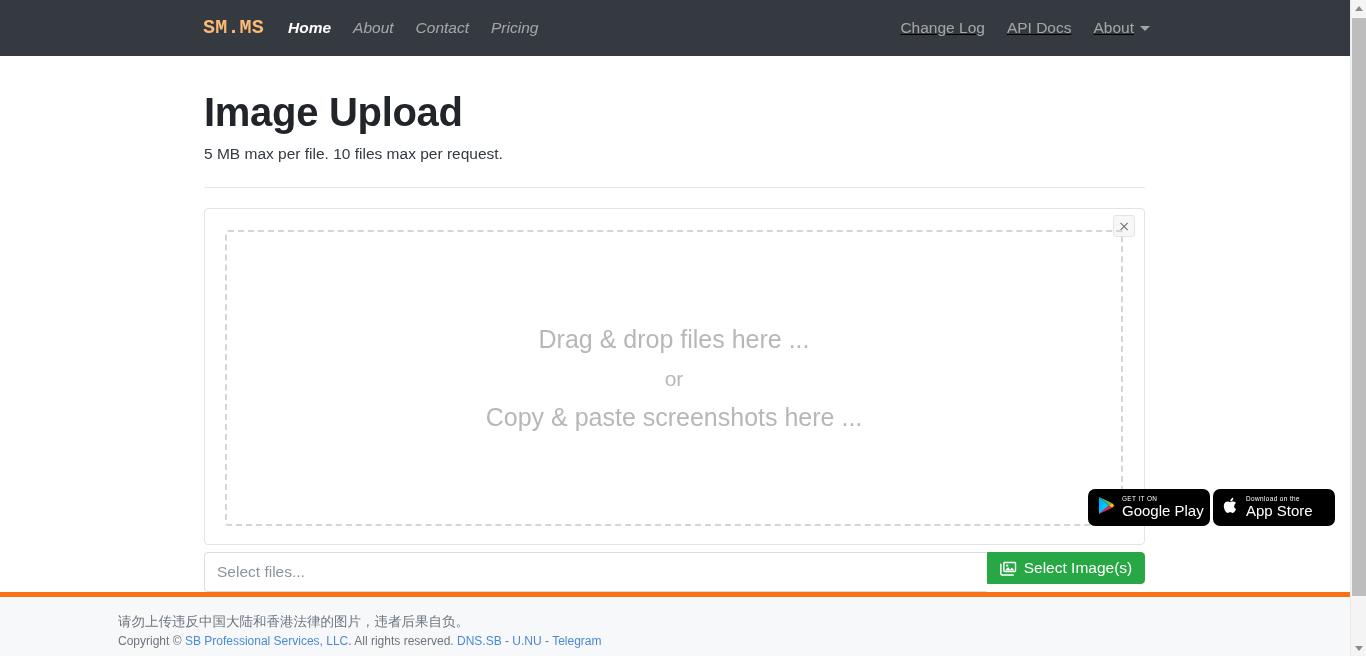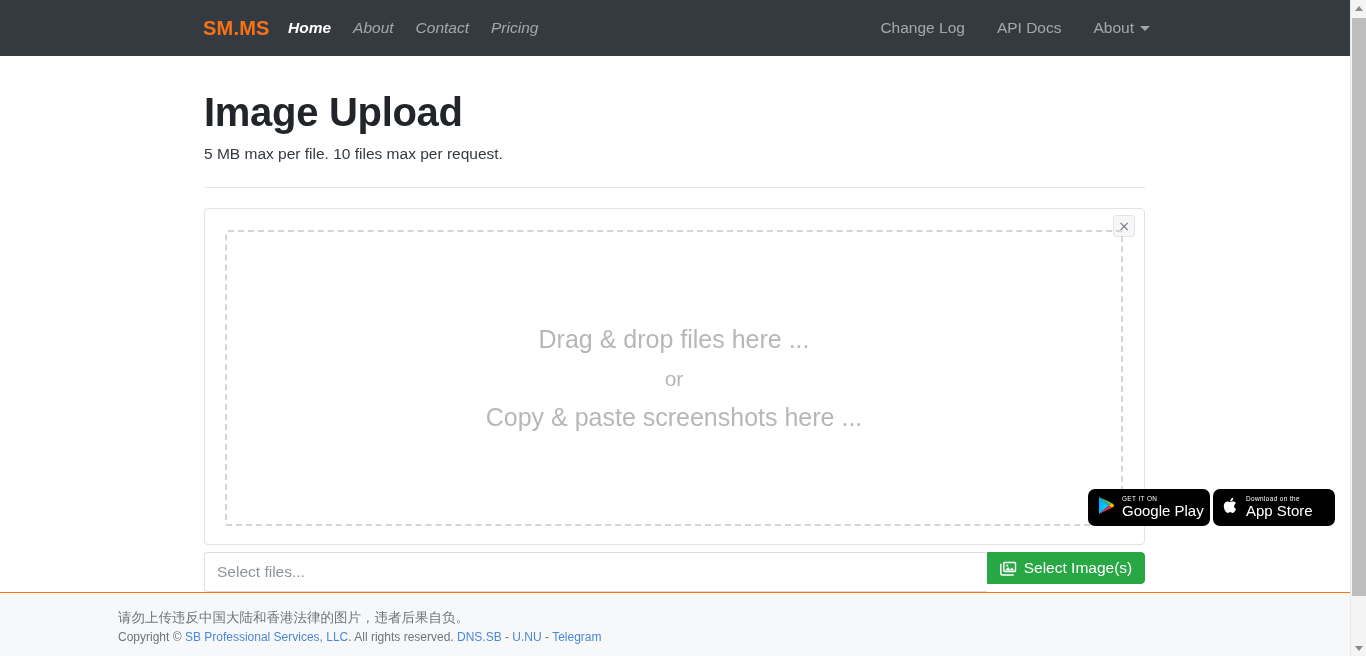--- a/index.html
+++ b/index.html
@@ -26,34 +26,35 @@
     background: #343a40;
     display: flex;
     align-items: center;
   }
   .nav-inner {
     position: relative;
     width: 1350px; height: 56px;
   }
   #brand {
     position: absolute; left: 203px; top: 16px;
-    color: #f97316;
+    color: #fdba74;
     font-size: 20px;
     font-weight: bold;
     letter-spacing: .2px;
     text-decoration: none;
     line-height: 24px;
+    font-family: Liberation Mono, monospace;
   }
   .nav-left {
     position: absolute; left: 288px; top: 18px;
     display: flex; align-items: center; gap: 22px; font-style: italic;
   }
   .nav-right {
     position: absolute; right: 200px; top: 18px;
-    display: flex; align-items: flex-end; gap: 32px;
+    display: flex; align-items: flex-end; gap: 22px; text-decoration: underline;
   }
   .nav-link {
     color: rgba(255,255,255,.55);
     font-size: 15.5px;
     line-height: 20px;
     text-decoration: none;
     white-space: nowrap;
   }
   .nav-link.active { color: #ffffff; font-weight: 600; }
   .caret {
@@ -181,21 +182,21 @@
     gap: 7px;
     white-space: nowrap;
   }
   .img-icon { display: inline-block; width: 17px; height: 15px; }
 
   
   #footer {
     position: absolute; left: 0; top: 592px;
     width: 1350px; height: 64px;
     background: #f7f8f9;
-    border-top: 1px solid #f97316;
+    border-top: 5px solid #f97316;
   }
   .footer-inner {
     position: absolute; left: 118px; top: 14px;
   }
   #footer-notice {
     font-size: 13.5px;
     color: #6c757d;
     line-height: 20px;
     font-family: "DejaVu Sans", "Liberation Sans", sans-serif;
     white-space: nowrap;

